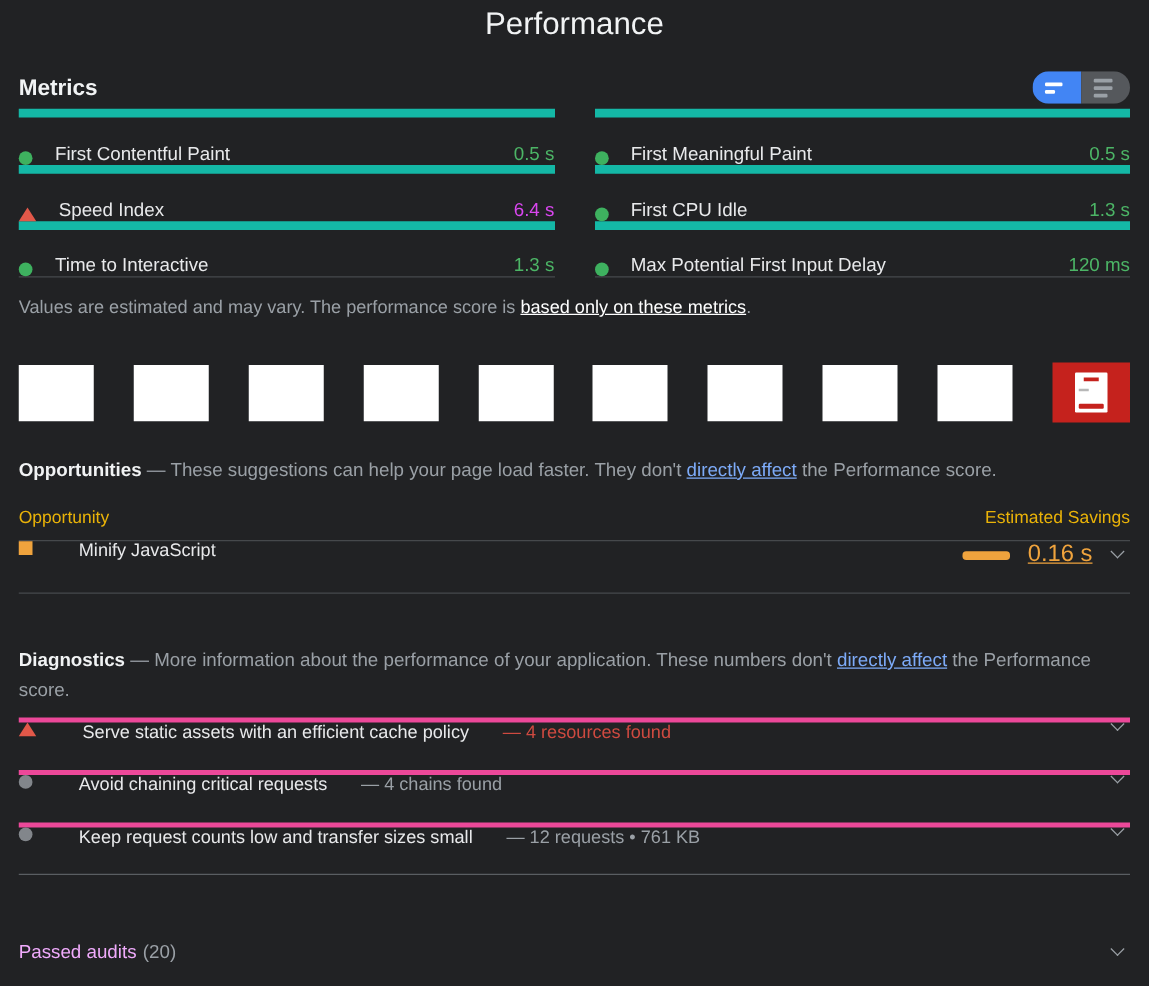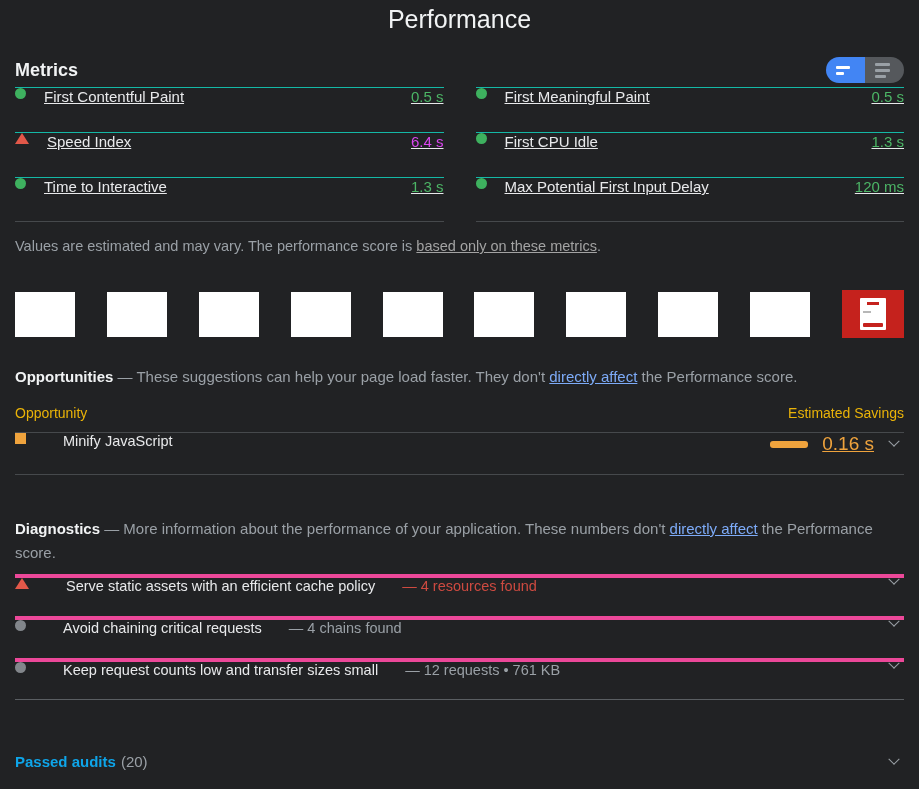--- a/index.html
+++ b/index.html
@@ -33,41 +33,40 @@
   .tseg.off { background:#55585c; }
   .tbar { height:3px; border-radius:1px; }
   .tseg.on  .tbar { background:#ffffff; }
   .tseg.off .tbar { background:#9aa0a6; }
 
   .metrics-grid {
     display:grid; grid-template-columns:1fr 1fr; column-gap:32px;
     margin-top:4px;
   }
   .metric-row {
-    display:flex; align-items:flex-start; height:45px;
-    border-top:1px solid #14b8a6;
-    text-decoration:underline;
+    display:flex; align-items:flex-end; height:45px;
+    border-top:7px solid #14b8a6;
   }
   .metric-row.last { border-bottom:1px solid #46494c; }
   .metric-label { margin-left:18px; color:#e8e9eb; }
   .metric-value { margin-left:auto; }
   .v-pass { color:#4cb566; }
   .v-fail { color:#d946ef; }
 
   .dot-pass { width:11px; height:11px; border-radius:50%; background:#3eb15f; flex:0 0 auto; }
   .dot-info { width:11px; height:11px; border-radius:50%; background:#82868b; flex:0 0 auto; }
   .tri-fail {
     width:0; height:0; flex:0 0 auto;
     border-left:7px solid transparent; border-right:7px solid transparent;
     border-bottom:11px solid #e25849;
   }
   .sq-avg { width:11px; height:11px; background:#efa33d; flex:0 0 auto; }
 
   .disclaimer { margin-top:16px; color:#9aa0a6; font-size:14.5px; }
-  .disclaimer a { color:#a3a3a3; }
+  .disclaimer a { color:#ffffff; }
 
   
   .filmstrip {
     margin-top:36px;
     display:flex; justify-content:space-between; align-items:center;
   }
   .frame { width:60px; height:45px; background:#ffffff; }
   .frame.final { width:62px; height:48px; background:#c5221d; position:relative; }
   .mini-card {
     position:absolute; left:50%; top:50%; transform:translate(-50%,-50%);
@@ -114,21 +113,21 @@
   .diag-rows { margin-top:9px; }
   .diag-rows .audit-row { border-bottom:none; border-top:4px solid #ec4899; }
   .diag-rows .audit-row.last { border-bottom:1px solid #5a5e62; }
   .audit-row .chev { margin-left:auto; margin-right:6px; }
 
   
   .passed {
     display:flex; align-items:center;
     margin-top:53px; cursor:pointer;
   }
-  .passed-title { font-weight:bold; color:#0ea5e9; }
+  .passed-title { font-weight:normal; color:#f0abfc; }
   .passed-count { color:#9aa0a6; margin-left:5px; }
   .passed .chev { margin-left:auto; margin-right:6px; }
 </style>
 </head>
 <body>
 
 <div class="wrap">
 
   <h1 class="page-title">Performance</h1>
 

